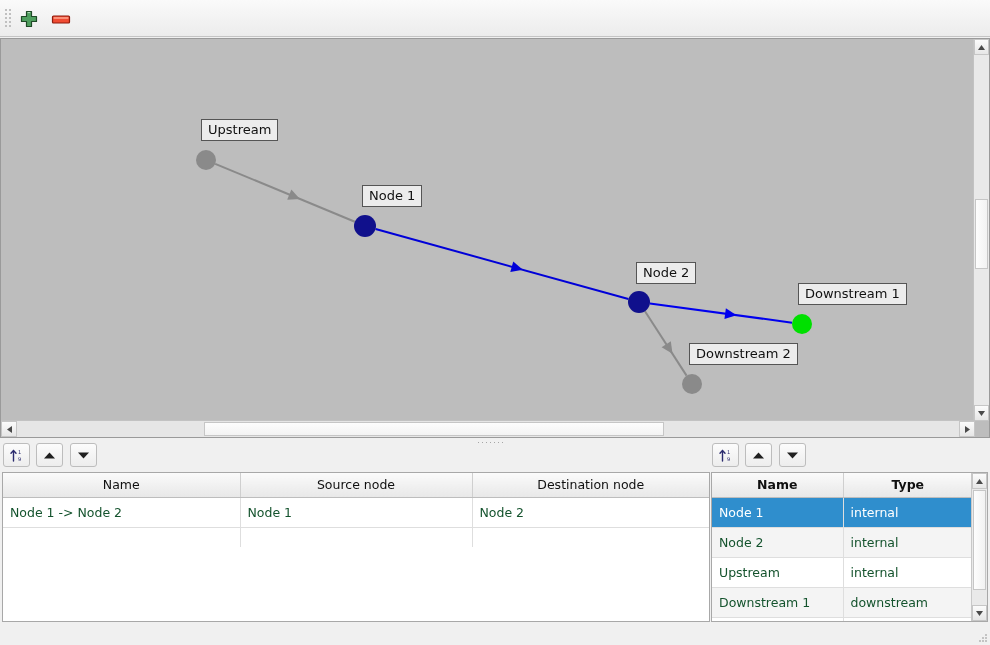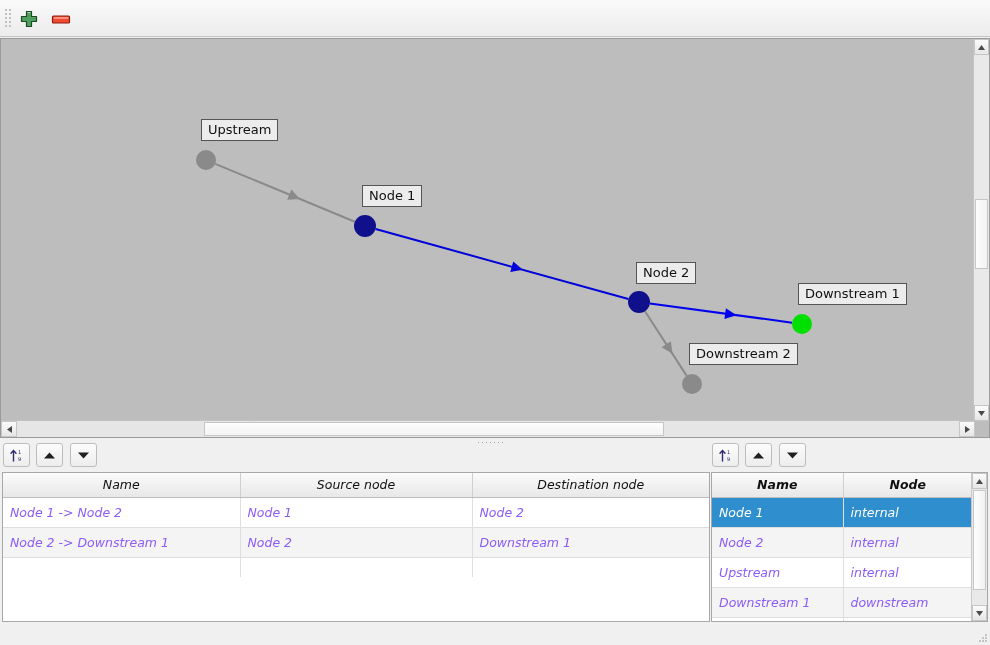--- a/index.html
+++ b/index.html
@@ -110,41 +110,41 @@
   .lt-btn:nth-child(2) { left: 33px; }
   .lt-btn:nth-child(3) { left: 67px; }
 
   
   .tbl-wrap {
     position: absolute;
     background: #fff;
     border: 1px solid #a8a8a8;
     overflow: hidden;
   }
-  table.grid { border-collapse: collapse; width: 100%; table-layout: fixed; font-style: italic; }
+  table.grid { border-collapse: collapse; width: 100%; table-layout: fixed; }
   table.grid th {
     height: 24px;
     background: linear-gradient(to bottom, #fbfbfb 0%, #f1f1f1 50%, #e8e8e8 100%);
     border-right: 1px solid #cfcfcf;
     border-bottom: 1px solid #bdbdbd;
     font-weight: normal;
     font-size: 12.5px;
     color: #101010;
     text-align: center;
     padding: 0;
   }
   table.grid.bold-head th { font-weight: bold; }
   table.grid th:last-child { border-right: none; }
   table.grid td {
     height: 30px;
     border-right: 1px solid #dedede;
     border-bottom: 1px solid #dedede;
     padding: 0 0 0 7px;
     font-size: 12.5px;
-    color: #8b5cf6;
+    color: #14532d;
     white-space: nowrap;
     overflow: hidden;
   }
   table.grid td:last-child { border-right: none; }
   table.grid tbody tr:nth-child(odd) td { background: #ffffff; }
   table.grid tbody tr:nth-child(even) td { background: #f4f4f4; }
   table.grid tbody tr.selected td { background: #2f8ecd; color: #ffffff; }
   table.grid tbody tr.filler td { height: 20px; background: #ffffff; border-bottom: none; }
 
   .rt-vscroll {
@@ -297,25 +297,20 @@
             <th>Source node</th>
             <th>Destination node</th>
           </tr>
         </thead>
       <tbody>
           <tr>
             <td>Node 1 -&gt; Node 2</td>
             <td>Node 1</td>
             <td>Node 2</td>
           </tr>
-          <tr>
-            <td>Node 2 -&gt; Downstream 1</td>
-            <td>Node 2</td>
-            <td>Downstream 1</td>
-          </tr>
           <tr class="filler">
             <td></td>
             <td></td>
             <td></td>
           </tr>
         </tbody>
     </table>
   </div>
 
   <div class="list-tools" style="left:712px; top:443px; width:100px;">
@@ -340,21 +335,21 @@
 
   <div class="tbl-wrap" style="left:711px; top:472px; width:277px; height:150px;">
     <table class="grid bold-head" id="nodes-grid" style="width:260px">
       <colgroup>
           <col style="width:131px">
           <col>
         </colgroup>
       <thead>
           <tr>
             <th>Name</th>
-            <th>Node</th>
+            <th>Type</th>
           </tr>
         </thead>
       <tbody>
           <tr class="selected">
             <td>Node 1</td>
             <td>internal</td>
           </tr>
           <tr>
             <td>Node 2</td>
             <td>internal</td>

